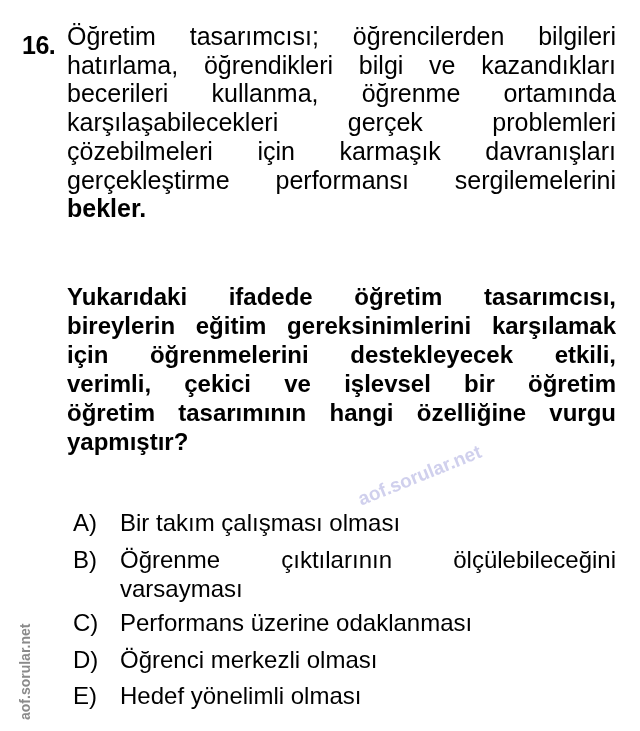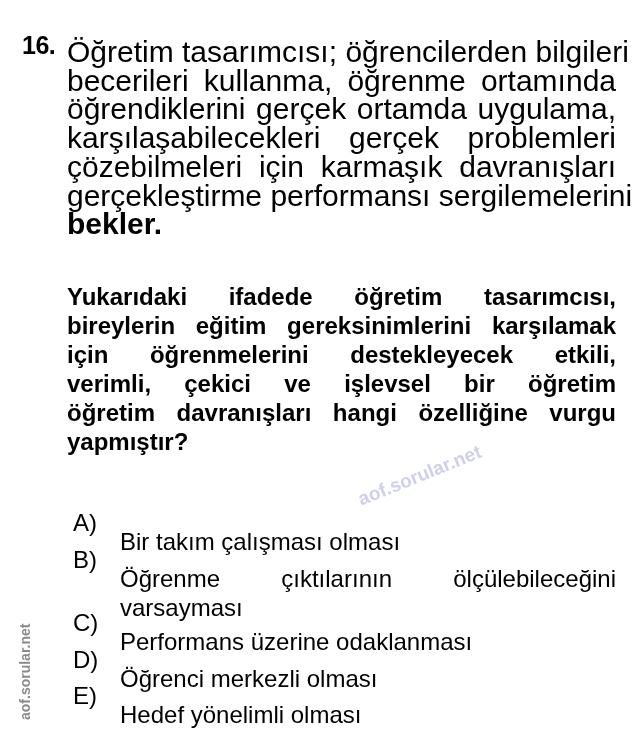--- a/index.html
+++ b/index.html
@@ -1,63 +1,63 @@
 <!DOCTYPE html>
 <html><head>
 <meta charset="utf-8">
 <style>
   html, body { margin: 0; padding: 0; background: #ffffff; }
   body { width: 640px; height: 731px; position: relative; overflow: hidden;
          font-family: "Liberation Sans", sans-serif; color: #000; }
   .qnum { position: absolute; left: 22px; top: 31px; font-size: 25px; font-weight: bold; letter-spacing: -0.5px; }
-  .stem { position: absolute; left: 67px; top: 38px; width: 549px; font-size: 30px; line-height: 28.7px;
+  .stem { position: absolute; left: 67px; top: 22px; width: 549px; font-size: 25px; line-height: 28.7px;
           text-align: justify; text-align-last: left; }
   .stem .line { display: block; text-align: justify; text-align-last: justify; white-space: nowrap; }
   .stem .line.last { text-align-last: left; font-weight: bold; }
   .prompt { position: absolute; left: 67px; top: 282px; width: 549px; font-size: 24px; font-weight: bold;
             line-height: 29px; }
   .prompt .line { display: block; text-align: justify; text-align-last: justify; white-space: nowrap; }
   .prompt .line.last { text-align-last: left; }
   .options { position: absolute; left: 73px; top: 508px; width: 543px; font-size: 24px; }
   .opt { position: relative; display: flex; }
   .opt .lbl { width: 47px; flex: none; }
-  .opt .txt { flex: 1; margin-top: 19px; }
+  .opt .txt { flex: 1; }
   .opt .txt .line { display: block; text-align: justify; text-align-last: justify; white-space: nowrap; }
   .opt .txt .line.last { text-align-last: left; }
   #opt-a { position: absolute; top: 0; left: 0; right: 0; line-height: 30px; }
   #opt-b { position: absolute; top: 37px; left: 0; right: 0; line-height: 29px; }
   #opt-c { position: absolute; top: 100px; left: 0; right: 0; line-height: 30px; }
   #opt-d { position: absolute; top: 137px; left: 0; right: 0; line-height: 30px; }
   #opt-e { position: absolute; top: 173px; left: 0; right: 0; line-height: 30px; }
   .wm-diag { position: absolute; left: 355px; top: 490px; font-size: 19px; font-weight: bold;
              color: #c8c8ea; transform: rotate(-22deg); transform-origin: left top; opacity: 0.85; white-space: nowrap; }
   .wm-side { position: absolute; left: 17px; top: 720px; font-size: 14px; font-weight: bold; color: #8a8a8a;
              transform: rotate(-90deg); transform-origin: left top; white-space: nowrap; }
 </style>
 </head>
 <body>
 
 <div class="qnum">16.</div>
 
 <div class="stem">
   <span class="line">Öğretim tasarımcısı; öğrencilerden bilgileri</span>
+  <span class="line">hatırlama, öğrendikleri bilgi ve kazandıkları</span>
   <span class="line">becerileri kullanma, öğrenme ortamında</span>
-  <span class="line">öğrendiklerini gerçek ortamda uygulama,</span>
   <span class="line">karşılaşabilecekleri gerçek problemleri</span>
   <span class="line">çözebilmeleri için karmaşık davranışları</span>
   <span class="line">gerçekleştirme performansı sergilemelerini</span>
   <span class="line last">bekler.</span>
 </div>
 
 <div class="prompt">
   <span class="line">Yukarıdaki ifadede öğretim tasarımcısı,</span>
   <span class="line">bireylerin eğitim gereksinimlerini karşılamak</span>
   <span class="line">için öğrenmelerini destekleyecek etkili,</span>
   <span class="line">verimli, çekici ve işlevsel bir öğretim</span>
-  <span class="line">öğretim davranışları hangi özelliğine vurgu</span>
+  <span class="line">öğretim tasarımının hangi özelliğine vurgu</span>
   <span class="line last">yapmıştır?</span>
 </div>
 
 <div class="options">
   <div id="opt-a" class="opt">
     <span class="lbl">A)</span>
     <span class="txt">
       <span class="line last">Bir takım çalışması olması</span>
     </span>
   </div>

